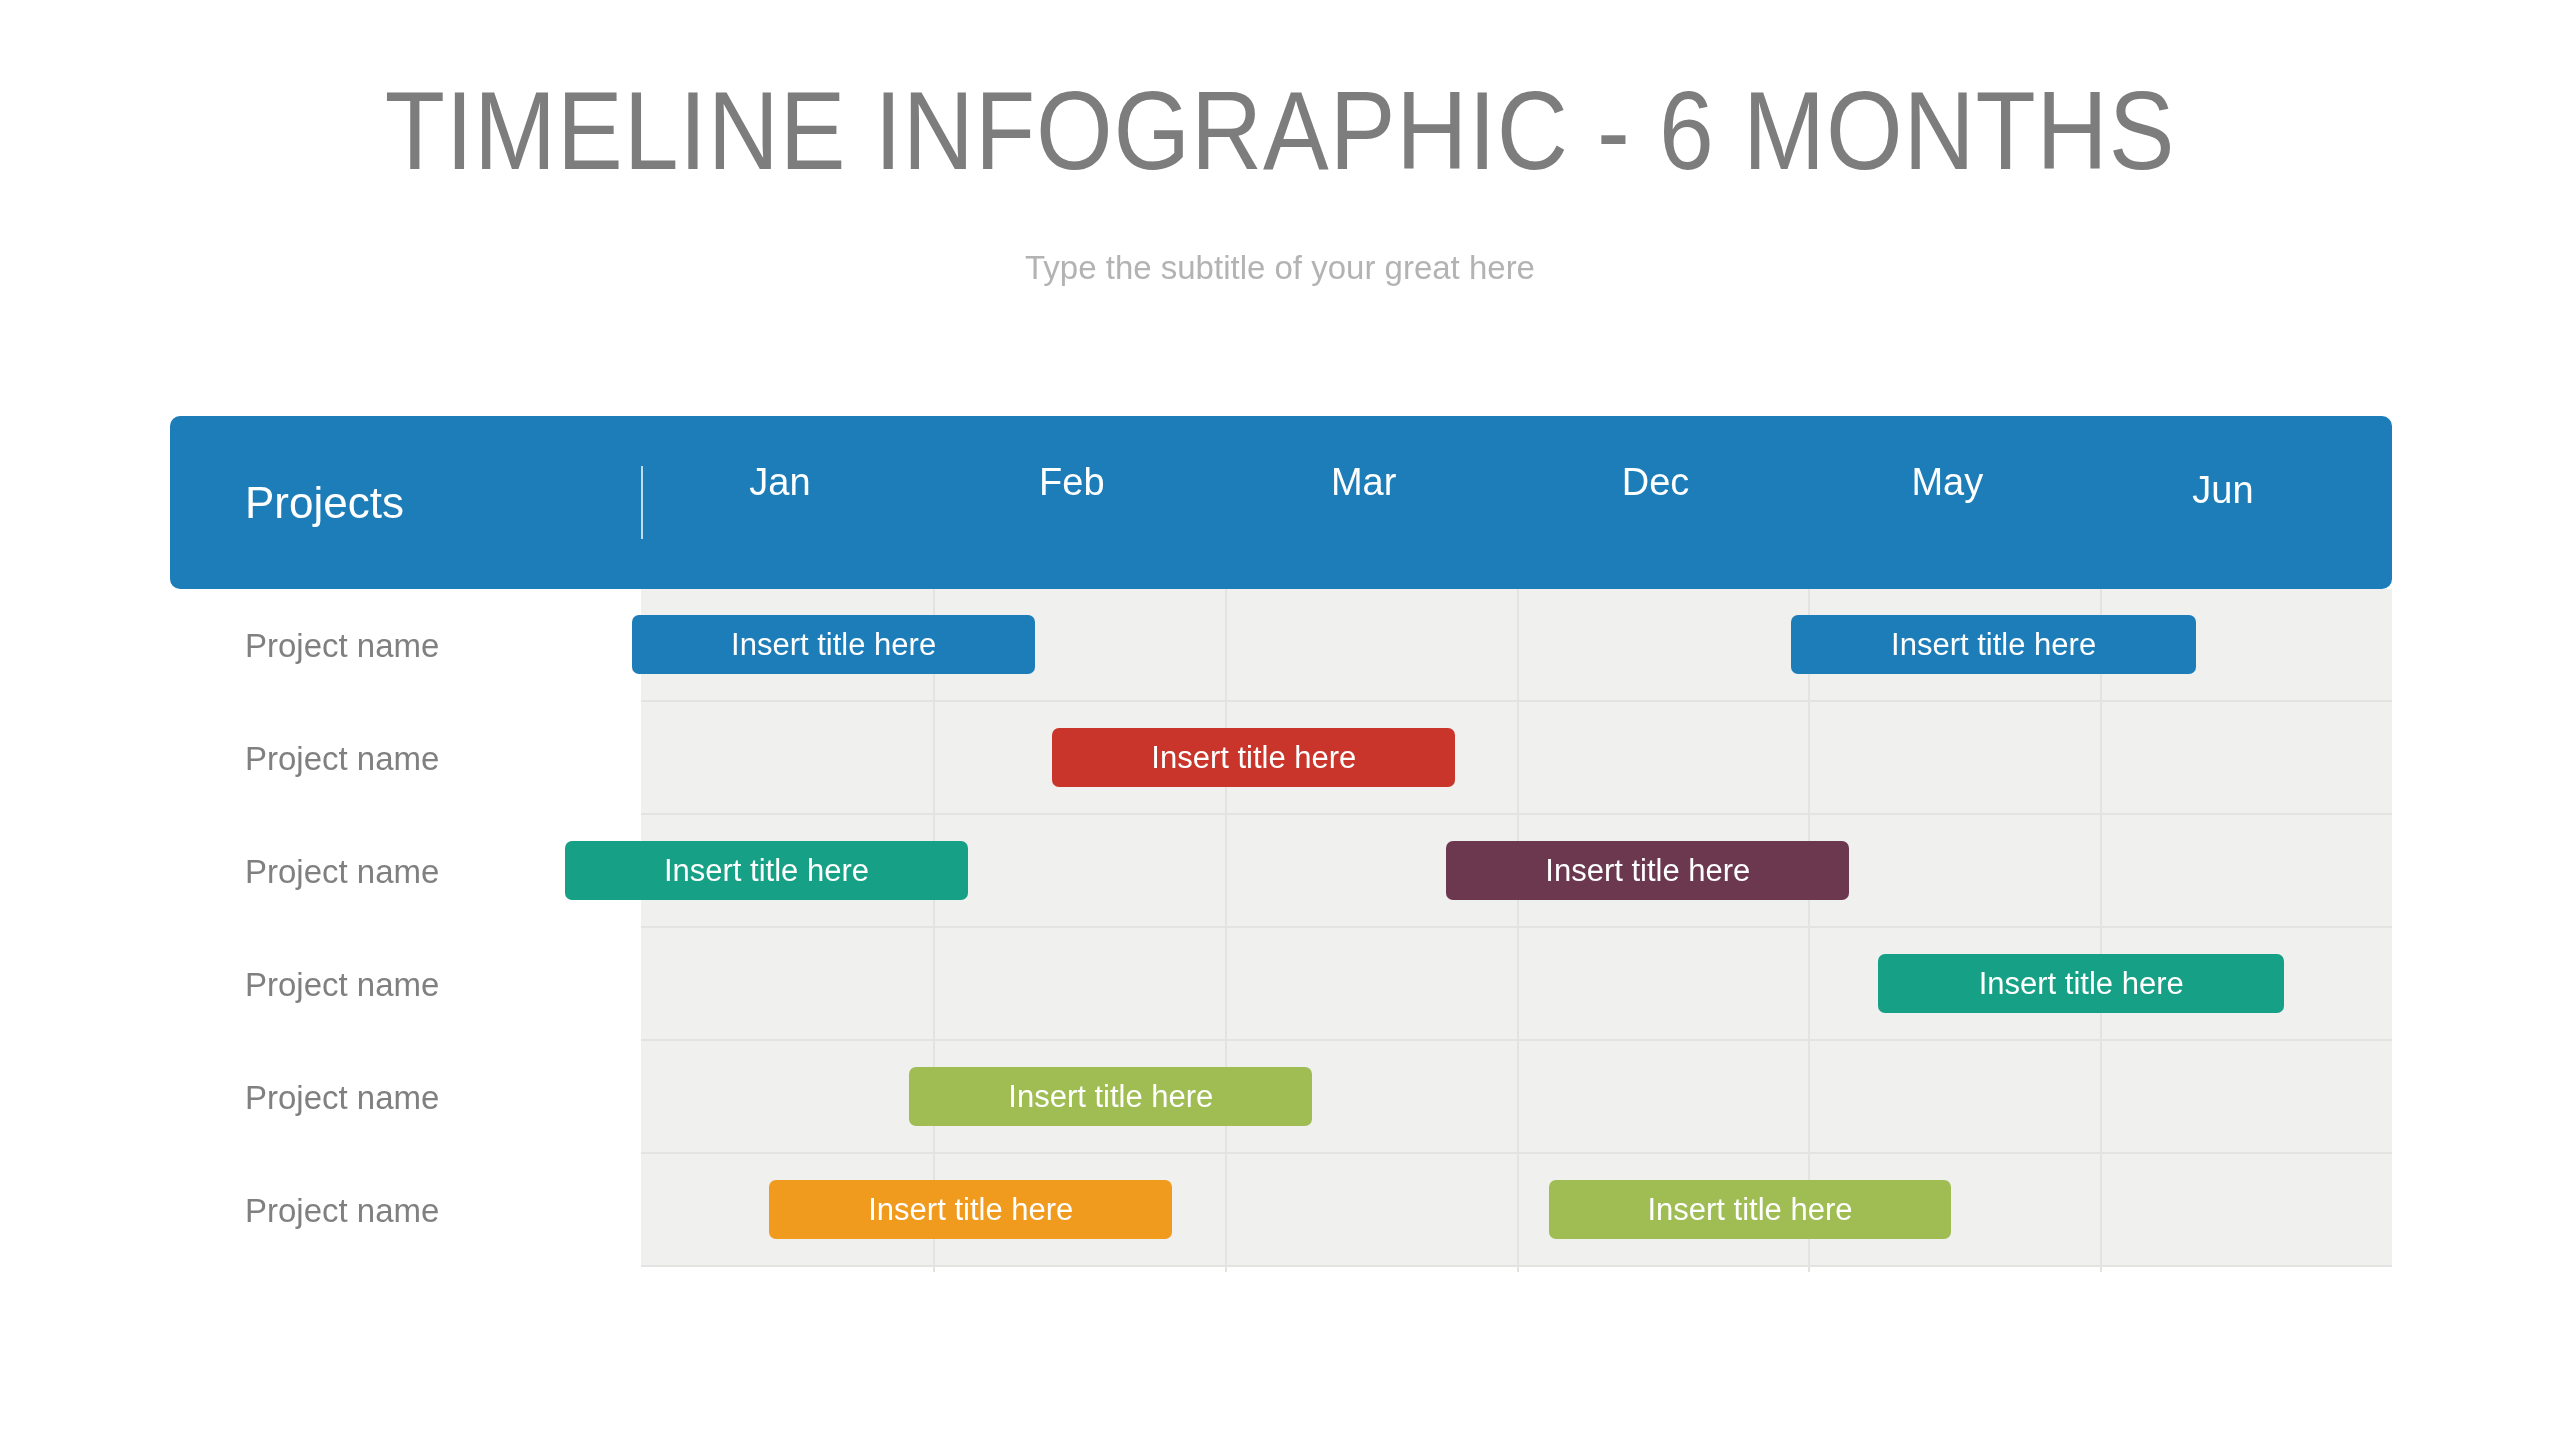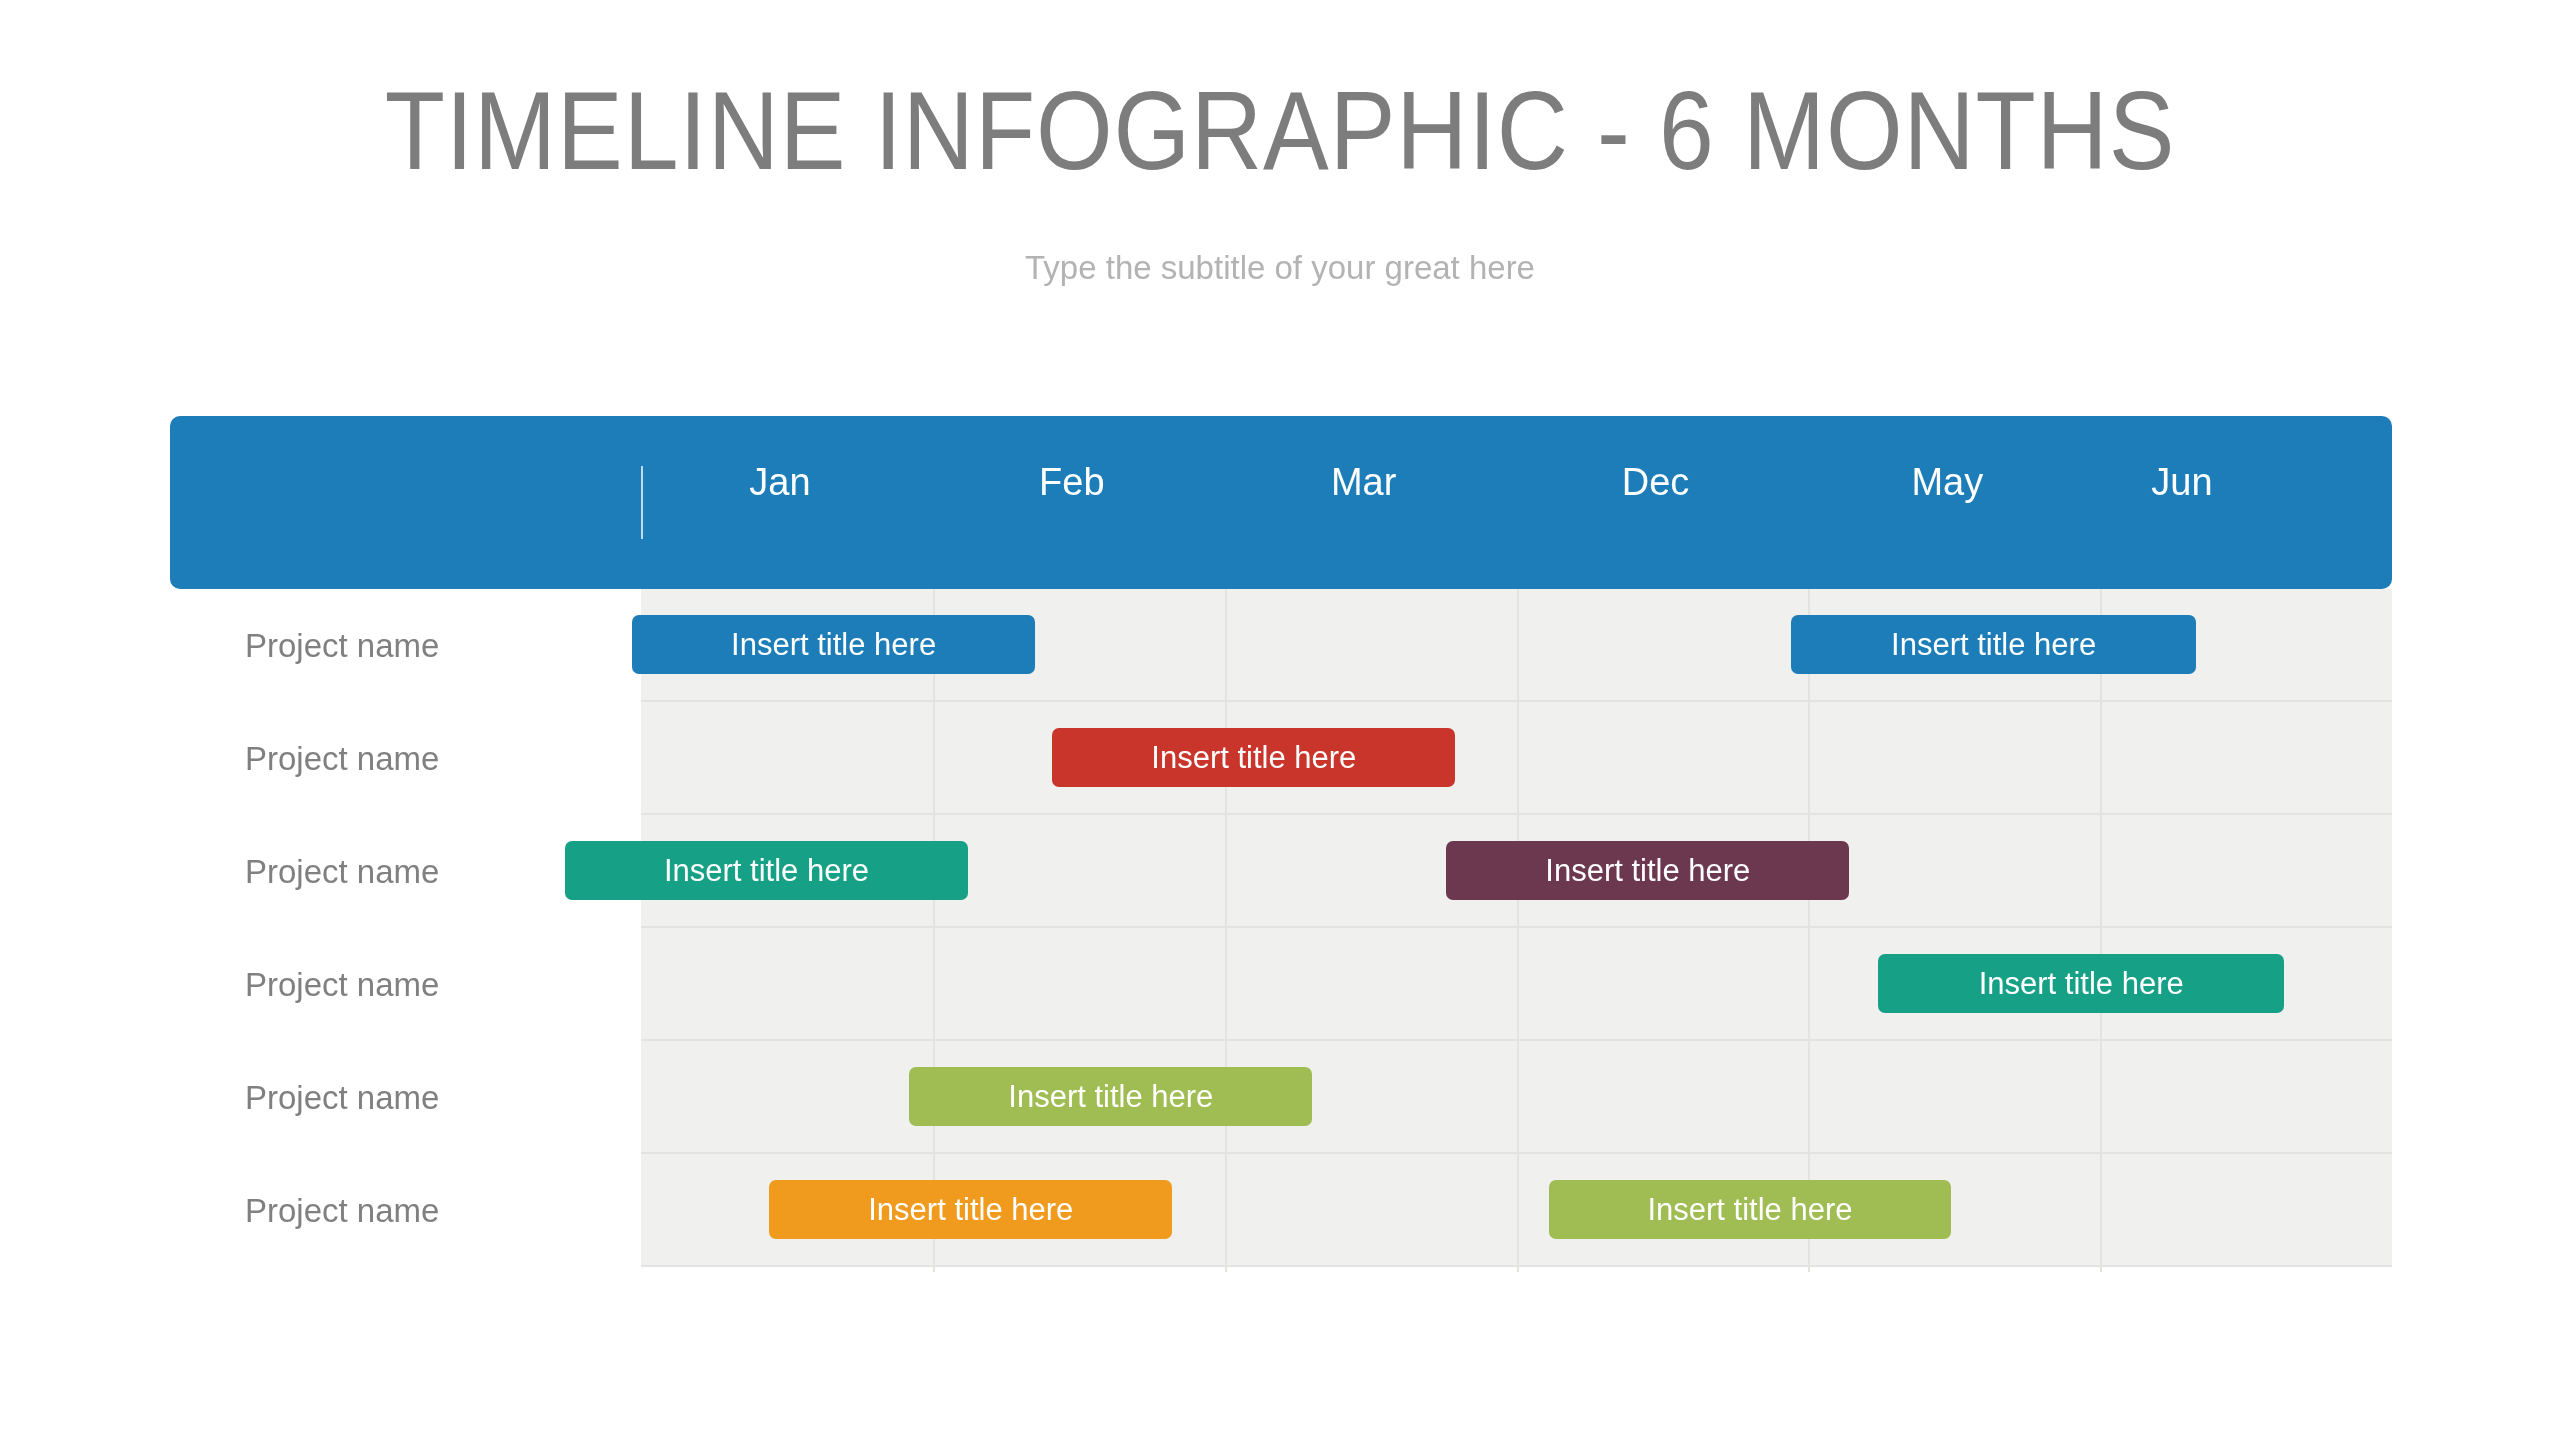--- a/index.html
+++ b/index.html
@@ -177,28 +177,29 @@
 <body>
 
 <div id="heading-block">
   <div id="page-title">TIMELINE INFOGRAPHIC - 6 MONTHS</div>
   <div id="page-subtitle">Type the subtitle of your great here</div>
 </div>
 
 <div id="gantt">
 
   <div id="timeline-header">
+    <div id="projects-header-label">Projects</div>
     <div id="header-divider"></div>
     <div id="month-headers">
         <div class="month-header" style="left: 471px;">Jan</div>
         <div class="month-header" style="left: 762.833px;">Feb</div>
         <div class="month-header" style="left: 1054.67px;">Mar</div>
         <div class="month-header" style="left: 1346.5px;">Dec</div>
         <div class="month-header" style="left: 1638.33px;">May</div>
-        <div class="month-header" style="left: 1873px;">Jun</div>
+        <div class="month-header" style="left: 1914px; margin-top: 8px;">Jun</div>
       </div>
   </div>
 
   <div id="grid-body">
       <div class="grid-row" style="top: 0px; background: rgb(240, 240, 239);"></div>
       <div class="grid-row" style="top: 113px; background: rgb(240, 240, 239);"></div>
       <div class="grid-row" style="top: 226px; background: rgb(240, 240, 239);"></div>
       <div class="grid-row" style="top: 339px; background: rgb(240, 240, 239);"></div>
       <div class="grid-row" style="top: 452px; background: rgb(240, 240, 239);"></div>
       <div class="grid-row" style="top: 565px; background: rgb(240, 240, 239); border-bottom-color: rgb(227, 227, 226);"></div>

